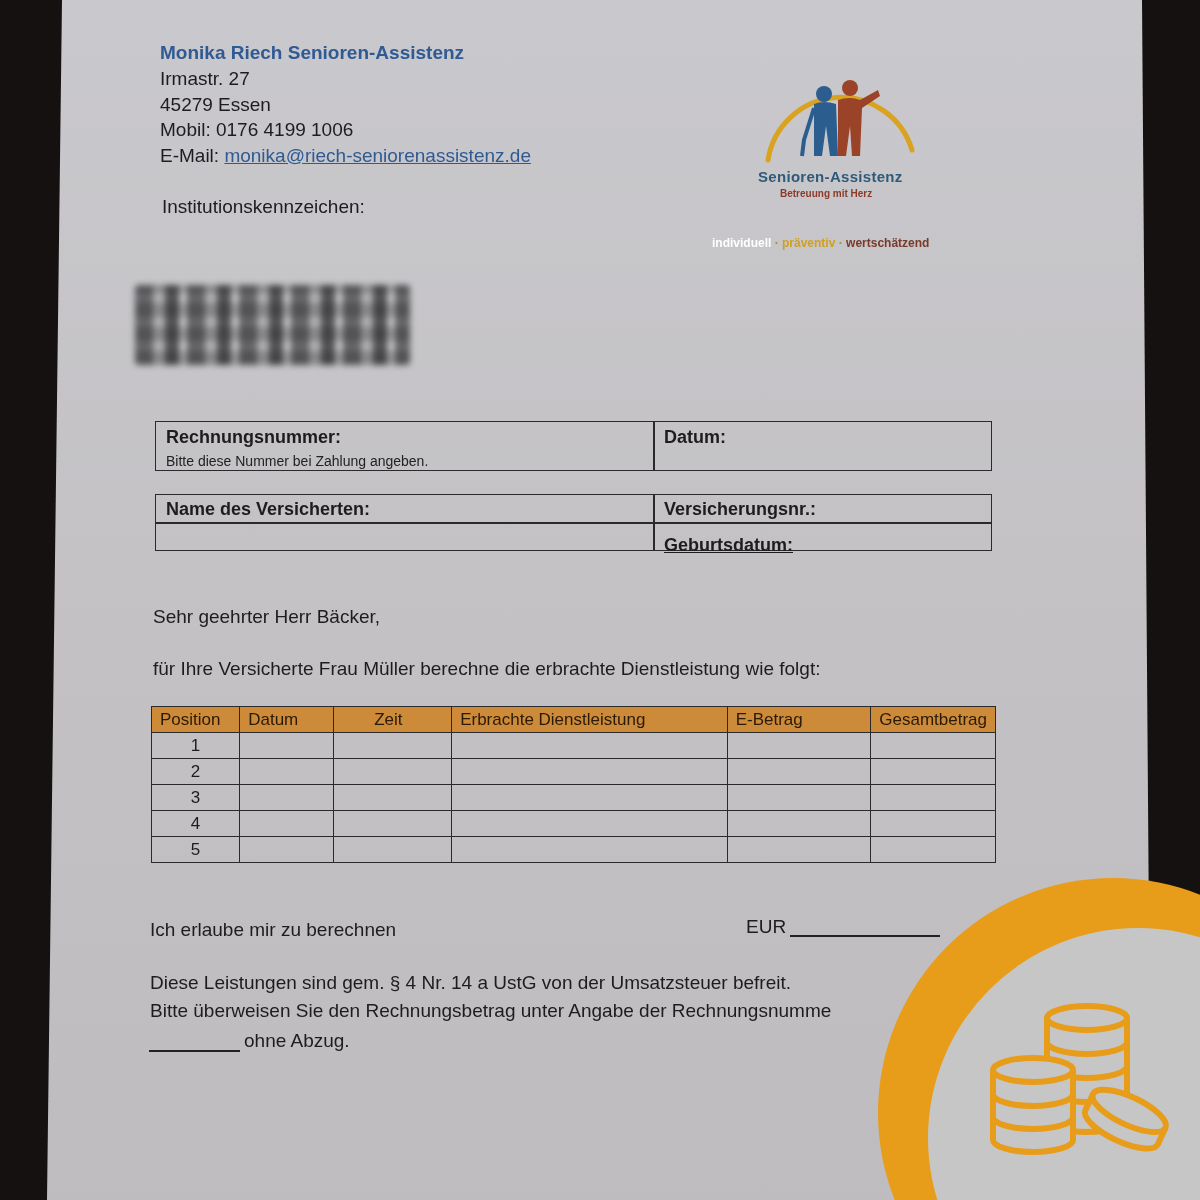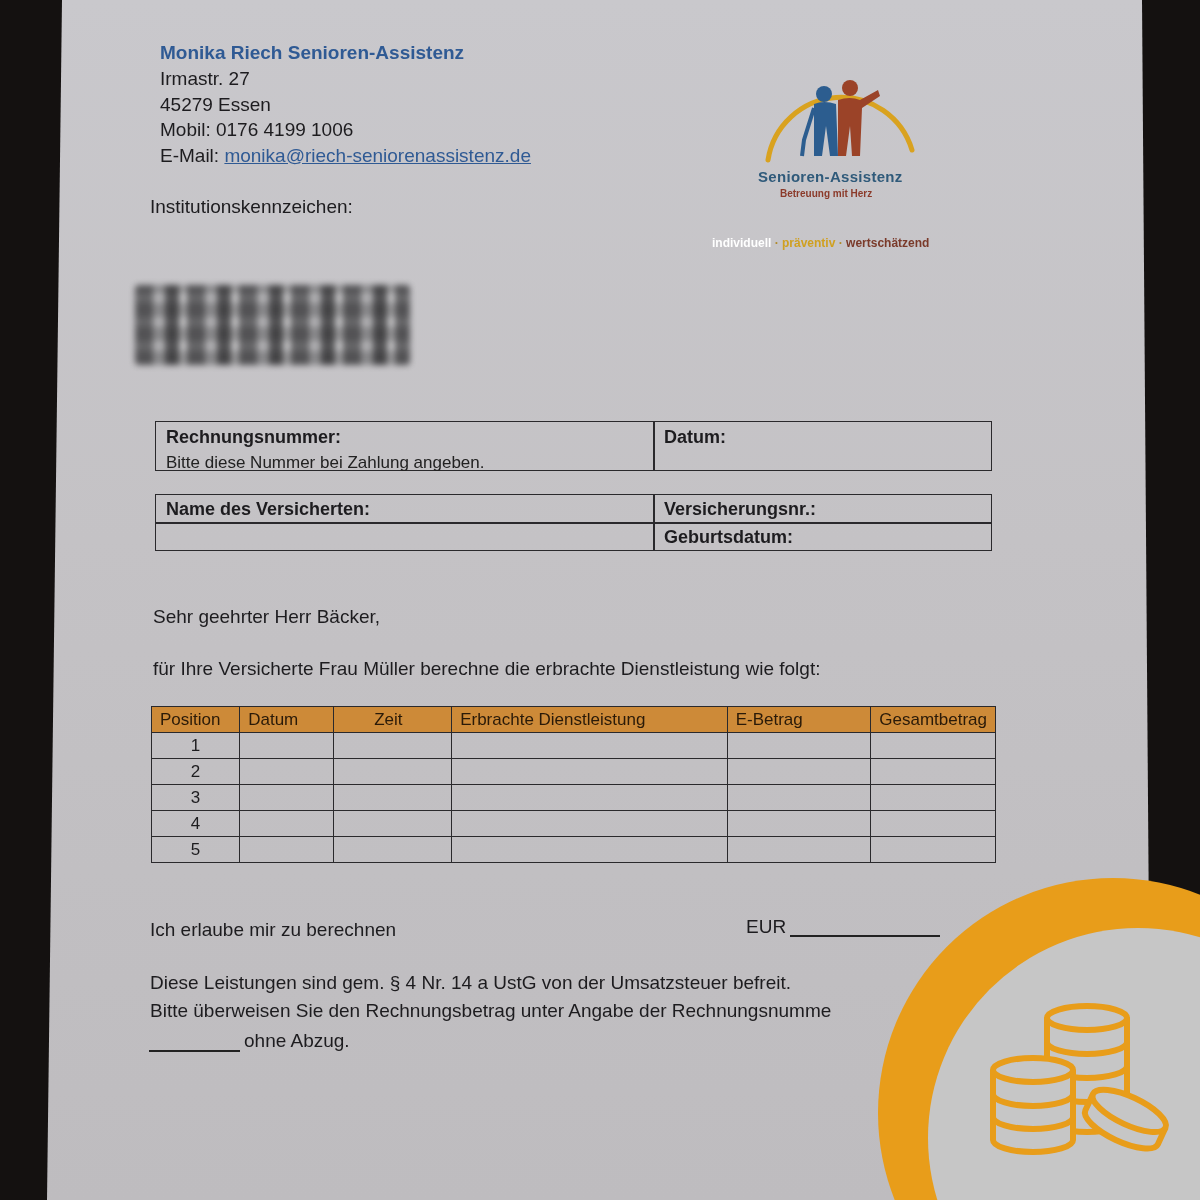--- a/index.html
+++ b/index.html
@@ -21,21 +21,21 @@
     position: absolute; left: 135px; top: 285px; width: 275px; height: 80px;
     filter: blur(3px); opacity: 0.85;
     background:
       repeating-linear-gradient(90deg, rgba(60,60,62,.8) 0 18px, rgba(170,170,172,.7) 18px 30px, rgba(40,40,42,.85) 30px 44px, rgba(200,200,200,.5) 44px 52px),
       repeating-linear-gradient(0deg, rgba(120,120,122,.6) 0 14px, rgba(210,210,212,.4) 14px 24px);
     background-blend-mode: multiply;
     border-radius: 4px;
   }
   .box { position: absolute; border: 1.5px solid #2a292c; box-sizing: border-box; }
   .cell-label { font-weight: bold; font-size: 18px; color: #1d1c1f; }
-  .small-note { font-size: 17px; color: #222; }
+  .small-note { font-size: 14px; color: #222; }
   table.svc {
     position: absolute; left: 151px; top: 706px; width: 845px;
     border-collapse: collapse; font-size: 17px; color: #1d1c1f;
   }
   table.svc th {
     background: #cd8a38; text-align: left; font-weight: normal; height: 25px;
     padding: 0 8px; border: 1.5px solid #2a292c; color: #2a1a08; white-space: nowrap;
   }
   table.svc td {
     height: 25px; border: 1.5px solid #2a292c; padding: 0; text-align: center;
@@ -56,21 +56,21 @@
 
 <div class="paper"></div>
 
 <div class="abs txt sender-name" style="left:160px; top:40px;">Monika Riech Senioren-Assistenz</div>
 <div class="abs txt" style="left:160px; top:66px;">Irmastr. 27</div>
 <div class="abs txt" style="left:160px; top:92px;">45279 Essen</div>
 <div class="abs txt" style="left:160px; top:117px;">Mobil: 0176 4199 1006</div>
 <div class="abs txt" style="left:160px; top:143px;">
   <span>E-Mail: </span><span class="email-link">monika@riech-seniorenassistenz.de</span>
 </div>
-<div class="abs txt" style="left:150px; top:194px;">Institutionskennzeichen:</div>
+<div class="abs txt" style="left:162px; top:194px;">Institutionskennzeichen:</div>
 
 <svg class="logo" viewBox="0 0 180 130">
   <path d="M18 120 A 74 74 0 0 1 162 110" fill="none" stroke="#d9a21f" stroke-width="5" stroke-linecap="round"></path>
 
   <circle cx="74" cy="54" r="8" fill="#2c5d8f"></circle>
   <path d="M64 64 Q74 60 86 64 L88 116 L80 116 L76 86 L72 116 L64 116 Z" fill="#2c5d8f"></path>
   <path d="M64 68 L54 100 L52 116" stroke="#2c5d8f" stroke-width="4" fill="none"></path>
 
   <circle cx="100" cy="48" r="8" fill="#9b4328"></circle>
   <path d="M88 60 Q100 56 110 60 L128 50 L130 56 L112 68 L110 116 L102 116 L100 86 L96 116 L88 116 Z" fill="#9b4328"></path>
@@ -88,21 +88,21 @@
   <div class="abs cell-label" style="left:10px; top:5px;">Rechnungsnummer:</div>
   <div class="abs small-note" style="left:10px; top:31px;">Bitte diese Nummer bei Zahlung angeben.</div>
   <div class="abs cell-label" style="left:508px; top:5px;">Datum:</div>
 </div>
 
 <div class="box" style="left:155px; top:494px; width:837px; height:57px;">
   <div class="abs" style="left:497px; top:0; width:1.5px; height:100%; background:#2a292c;"></div>
   <div class="abs" style="left:0; top:27px; width:100%; height:1.5px; background:#2a292c;"></div>
   <div class="abs cell-label" style="left:10px; top:4px;">Name des Versicherten:</div>
   <div class="abs cell-label" style="left:508px; top:4px;">Versicherungsnr.:</div>
-  <div class="abs cell-label" style="left:508px; top:32px;">Geburtsdatum:</div>
+  <div class="abs cell-label" style="left:508px; top:40px;text-decoration:underline;">Geburtsdatum:</div>
 </div>
 
 <div class="abs txt" style="left:153px; top:604px;">Sehr geehrter Herr Bäcker,</div>
 <div class="abs txt" style="left:153px; top:656px;">für Ihre Versicherte Frau Müller berechne die erbrachte Dienstleistung wie folgt:</div>
 
 <table class="svc">
   <thead>
     <tr>
       <th style="width:72px;margin-left:28px;">Position</th>
       <th style="width:79px;">Datum</th>

